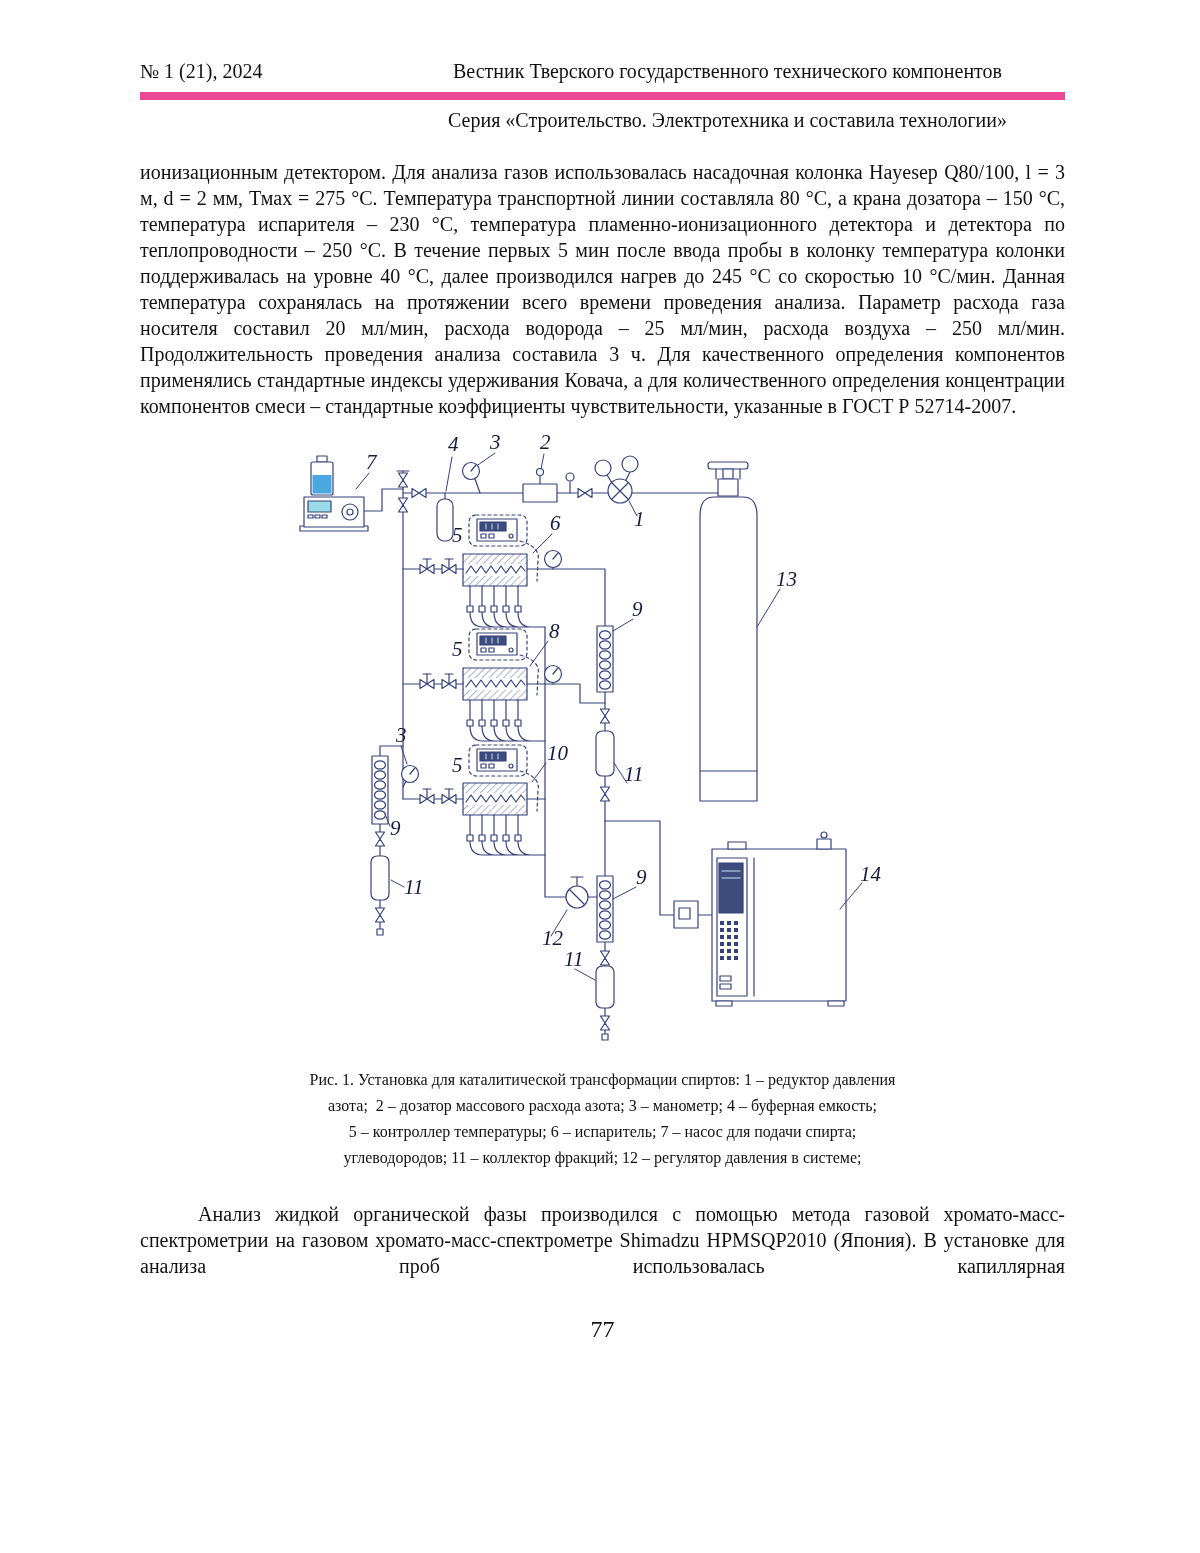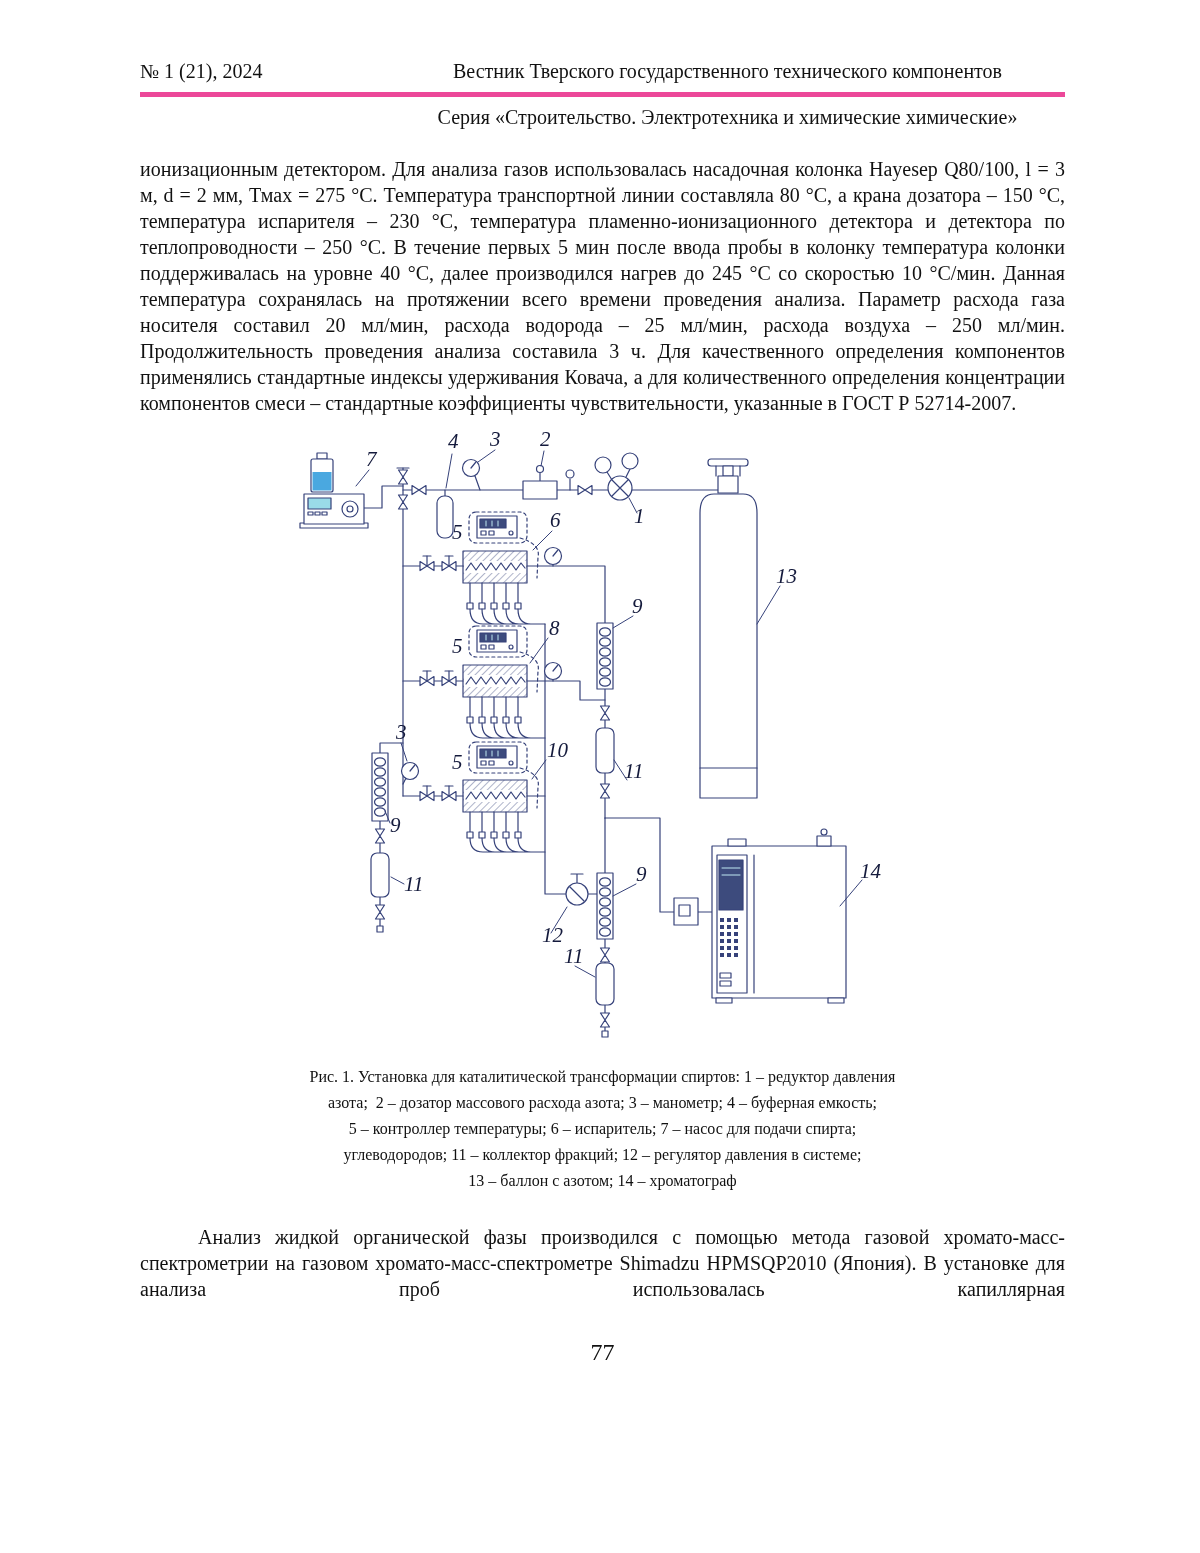--- a/index.html
+++ b/index.html
@@ -6,21 +6,21 @@
   body{
     width:1200px;min-height:1553px;
     font-family:"Liberation Serif", serif;
     color:#111;position:relative;
   }
   .page{padding:58px 135px 0 140px;}
   
   .header-row{
     display:flex;align-items:baseline;
     font-size:20px;line-height:26px;
-    padding-bottom:8px;border-bottom:5px solid #ec4899;
+    padding-bottom:8px;border-bottom:8px solid #ec4899;
   }
   .issue{width:250px;white-space:nowrap;}
   .journal{flex:1;text-align:center;}
   .series{margin-left:250px;text-align:center;font-size:20px;line-height:26px;margin-top:7px;}
   
   .p1{margin-top:26px;font-size:20px;line-height:26px;text-align:justify;}
   .p2{margin-top:30px;font-size:20px;line-height:26px;text-align:justify;text-align-last:justify;text-indent:58px;}
   
   .figure{margin:12px 0 0 -140px;width:1200px;height:632px;position:relative;}
   .figure svg{display:block;}
@@ -36,21 +36,21 @@
 </style>
 </head>
 <body>
 
 <div class="page">
 
   <div class="header-row">
     <div class="issue">№ 1 (21), 2024</div>
     <div class="journal">Вестник Тверского государственного технического компонентов</div>
   </div>
-  <div class="series">Серия «Строительство. Электротехника и химические химические»</div>
+  <div class="series">Серия «Строительство. Электротехника и составила технологии»</div>
 
   <div class="p1">ионизационным детектором. Для анализа газов использовалась насадочная колонка Hayesep Q80/100, l = 3 м, d = 2 мм, Тмах = 275 °С. Температура транспортной линии составляла 80 °С, а крана дозатора – 150 °С, температура испарителя – 230 °С, температура пламенно-ионизационного детектора и детектора по теплопроводности – 250 °С. В течение первых 5 мин после ввода пробы в колонку температура колонки поддерживалась на уровне 40 °С, далее производился нагрев до 245 °С со скоростью 10 °С/мин. Данная температура сохранялась на протяжении всего времени проведения анализа. Параметр расхода газа носителя составил 20 мл/мин, расхода водорода – 25 мл/мин, расхода воздуха – 250 мл/мин. Продолжительность проведения анализа составила 3 ч. Для качественного определения компонентов применялись стандартные индексы удерживания Ковача, а для количественного определения концентрации компонентов смеси – стандартные коэффициенты чувствительности, указанные в ГОСТ Р 52714-2007.</div>
 
   <div class="figure">
     <svg width="1200" height="632" viewBox="0 0 1200 632">
       <defs>
         <pattern id="hatch" width="5" height="5" patternUnits="userSpaceOnUse" patternTransform="rotate(45)">
           <line x1="0" y1="0" x2="0" y2="5" stroke="#36427a" stroke-width="0.8"></line>
         </pattern>
         <g id="vv">
@@ -357,20 +357,19 @@
         </g>
       </g>
     </svg>
   </div>
 
   <div class="caption">
     <div>Рис. 1. Установка для каталитической трансформации спиртов: 1 – редуктор давления</div>
     <div>азота;  2 – дозатор массового расхода азота; 3 – манометр; 4 – буферная емкость;</div>
     <div>5 – контроллер температуры; 6 – испаритель; 7 – насос для подачи спирта;</div>
     <div>углеводородов; 11 – коллектор фракций; 12 – регулятор давления в системе;</div>
-    <div>13 – баллон с азотом; 14 – хроматограф</div>
   </div>
 
   <div class="p2">Анализ жидкой органической фазы производился с помощью метода газовой хромато-масс-спектрометрии на газовом хромато-масс-спектрометре Shimadzu HPMSQP2010 (Япония). В установке для анализа проб использовалась капиллярная</div>
 
   <div class="pagenum">77</div>
 
 </div>
 
 </body></html>

